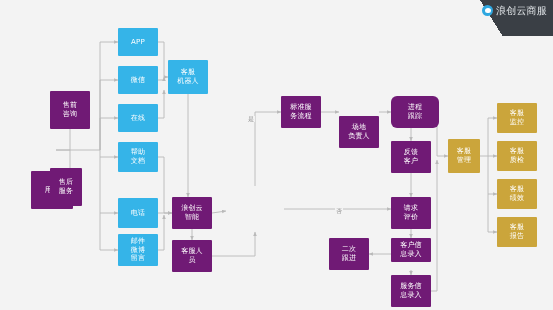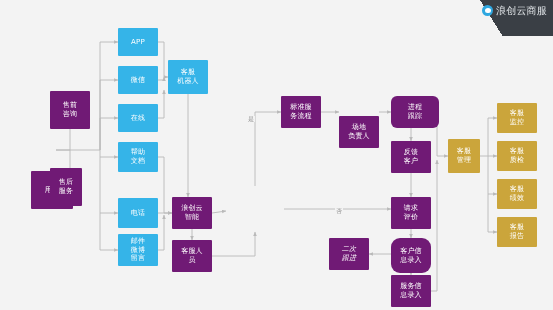--- a/index.html
+++ b/index.html
@@ -246,33 +246,33 @@
           <span>反馈</span>
           <span>客户</span>
         </div>
       </div>
       <div class="node green" style="left: 391px; top: 197px; width: 40px; height: 32px;">
         <div>
           <span>请求</span>
           <span>评价</span>
         </div>
       </div>
-      <div class="node green" style="left: 391px; top: 238px; width: 40px; height: 35px; border-radius: 9px;">
+      <div class="node green" style="left: 391px; top: 238px; width: 40px; height: 24px;">
         <div>
           <span>客户信</span>
           <span>息录入</span>
         </div>
       </div>
       <div class="node green" style="left: 391px; top: 275px; width: 40px; height: 32px;">
         <div>
           <span>服务信</span>
           <span>息录入</span>
         </div>
       </div>
-      <div class="node green" style="left: 329px; top: 238px; width: 40px; height: 32px; font-style: italic;">
+      <div class="node green" style="left: 329px; top: 238px; width: 40px; height: 32px;">
         <div>
           <span>二次</span>
           <span>跟进</span>
         </div>
       </div>
       <div class="node gold" style="left: 448px; top: 139px; width: 32px; height: 34px;">
         <div>
           <span>客服</span>
           <span>管理</span>
         </div>

